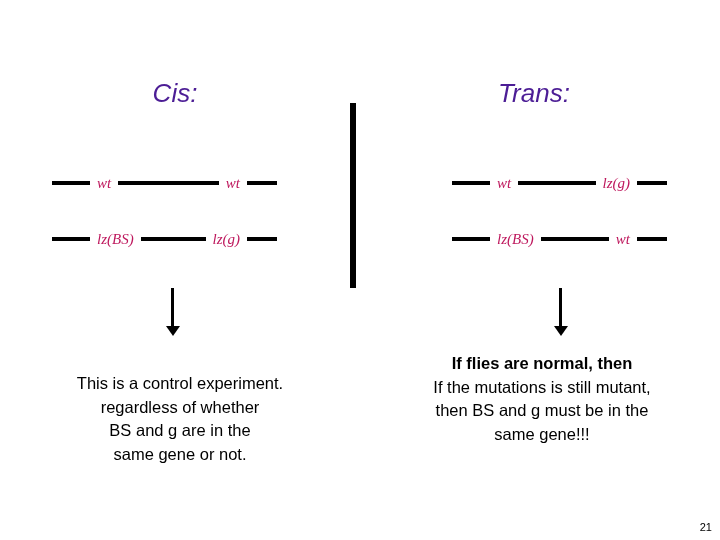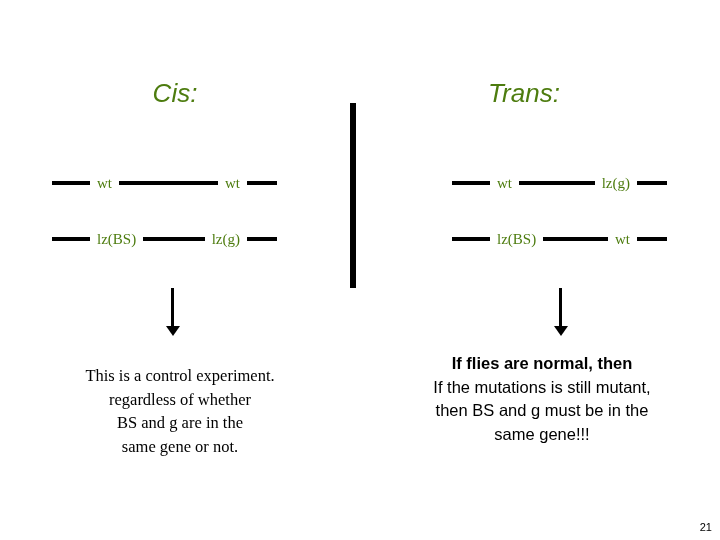--- a/index.html
+++ b/index.html
@@ -24,25 +24,25 @@
   }
 
   
   .heading {
     position: absolute;
     font-family: "Liberation Sans", sans-serif;
     font-style: italic;
     font-weight: 400;
     font-size: 26px;
     line-height: 30px;
-    color: #4d7c0f;
+    color: #4c1d95;
     white-space: nowrap;
   }
   .heading-cis   { left: 0;   top: 78px; width: 350px; text-align: center; }
-  .heading-trans { left: 349px; top: 78px; width: 350px; text-align: center; }
+  .heading-trans { left: 359px; top: 78px; width: 350px; text-align: center; }
 
   
   .divider {
     position: absolute;
     left: 350px;
     top: 103px;
     width: 6px;
     height: 185px;
     background: #000000;
   }
@@ -64,24 +64,25 @@
     height: 4px;
     background: #000000;
     flex: 0 0 auto;
   }
   .seg-end   { width: 38px; }
   .seg-tail  { width: 30px; }
   .seg-flex  { flex: 1 1 auto; }
 
   .gene-label {
     font-family: "Liberation Serif", serif;
+    font-style: italic;
     font-weight: 400;
     font-size: 15px;
     line-height: 16px;
-    color: #4d7c0f;
+    color: #be185d;
     padding: 0 7px;
     white-space: nowrap;
     flex: 0 0 auto;
   }
 
   
   .arrow {
     position: absolute;
     width: 18px;
   }
@@ -110,21 +111,21 @@
 
   
   .caption {
     position: absolute;
     font-family: "Liberation Sans", sans-serif;
     font-size: 16.5px;
     line-height: 23.5px;
     color: #000000;
     text-align: center;
   }
-  .caption-left  { left: 20px;  top: 364px; width: 320px; font-family: Liberation Serif, serif; }
+  .caption-left  { left: 20px;  top: 372px; width: 320px; }
   .caption-right { left: 382px; top: 352px; width: 320px; }
   .caption .ln { display: block; }
   .caption .ln.bold { font-weight: 700; text-align: center; }
 
   
   .page-number {
     position: absolute;
     right: 8px;
     bottom: 6px;
     font-family: "Liberation Sans", sans-serif;

